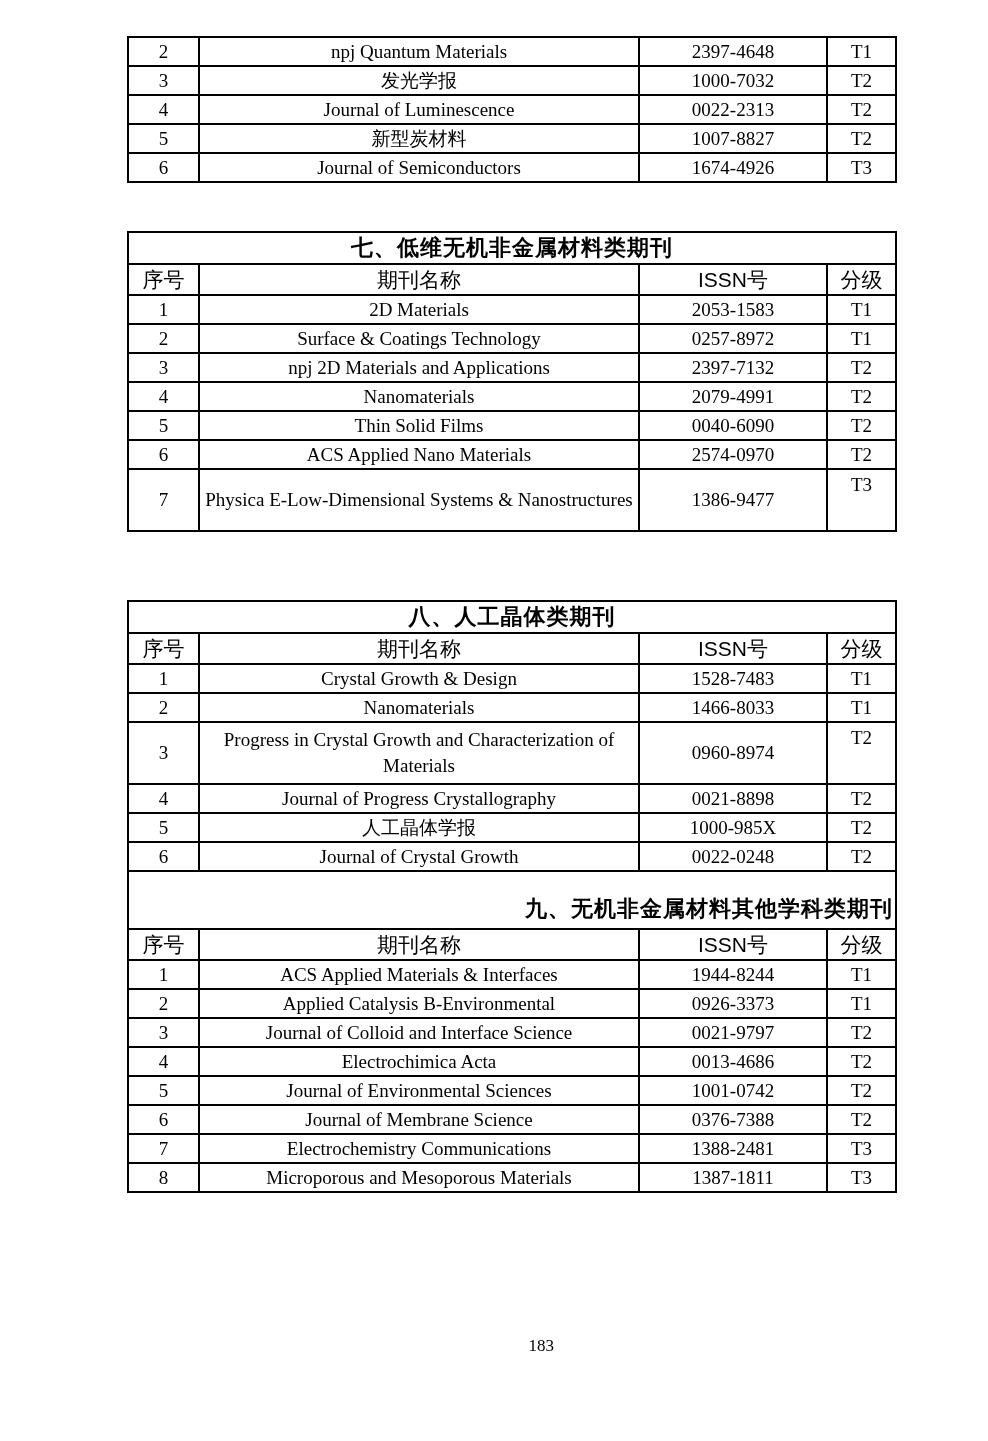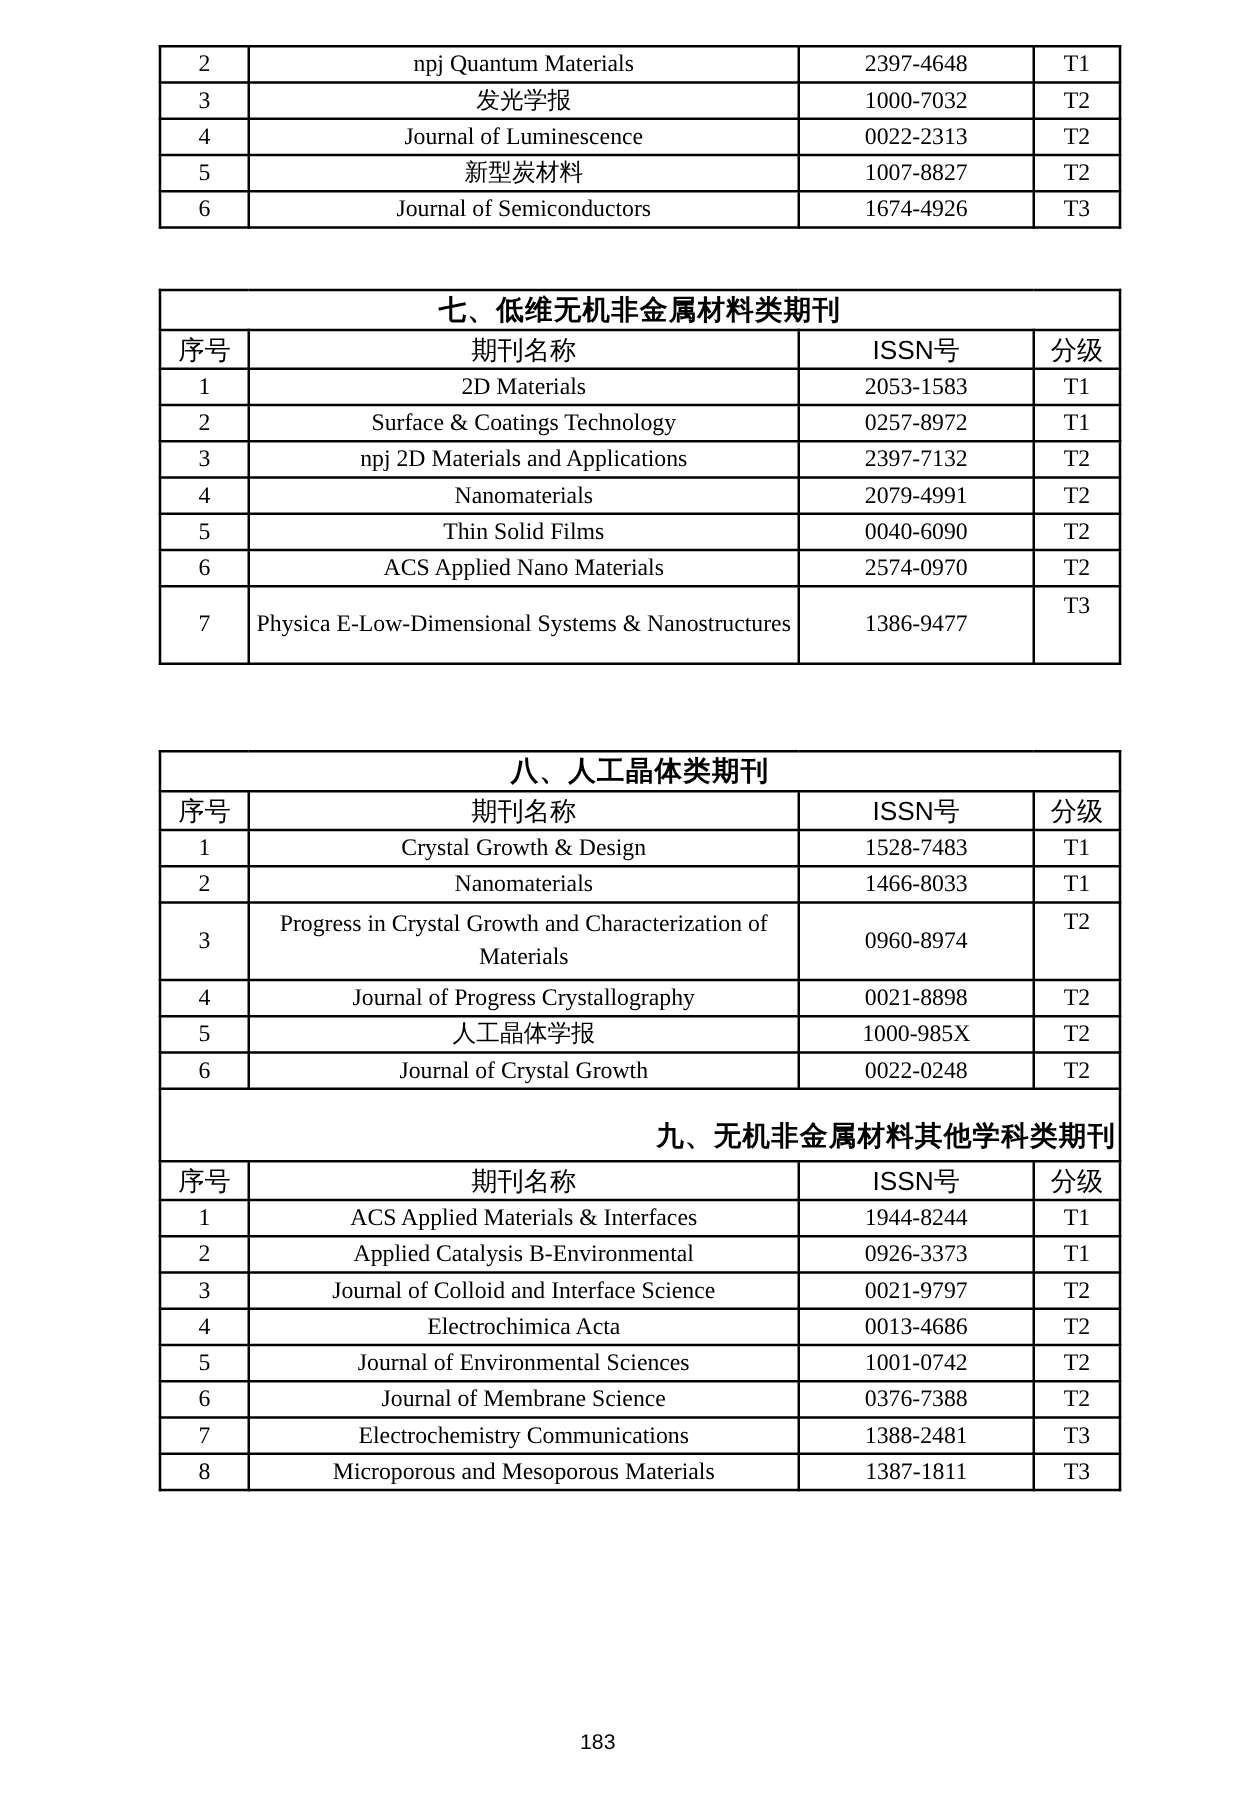--- a/index.html
+++ b/index.html
@@ -64,26 +64,26 @@
   }
   .jtable tr.tall td.cell {
     height: 58px;
   }
   .jtable tr.tall td.cell-grade {
     vertical-align: top;
     padding-top: 2px;
   }
   .page-number {
     position: absolute;
-    top: 1384px;
+    top: 1336px;
     left: 464px;
     width: 90px;
-    text-align: left;
+    text-align: right;
     font-size: 17px;
-    font-family: Liberation Sans, sans-serif;
+    font-family: Liberation Serif, serif;
   }
 </style>
 </head>
 <body>
 
 <div class="page">
 
   <table class="jtable t-top">
     <colgroup>
         <col style="width:71px">

